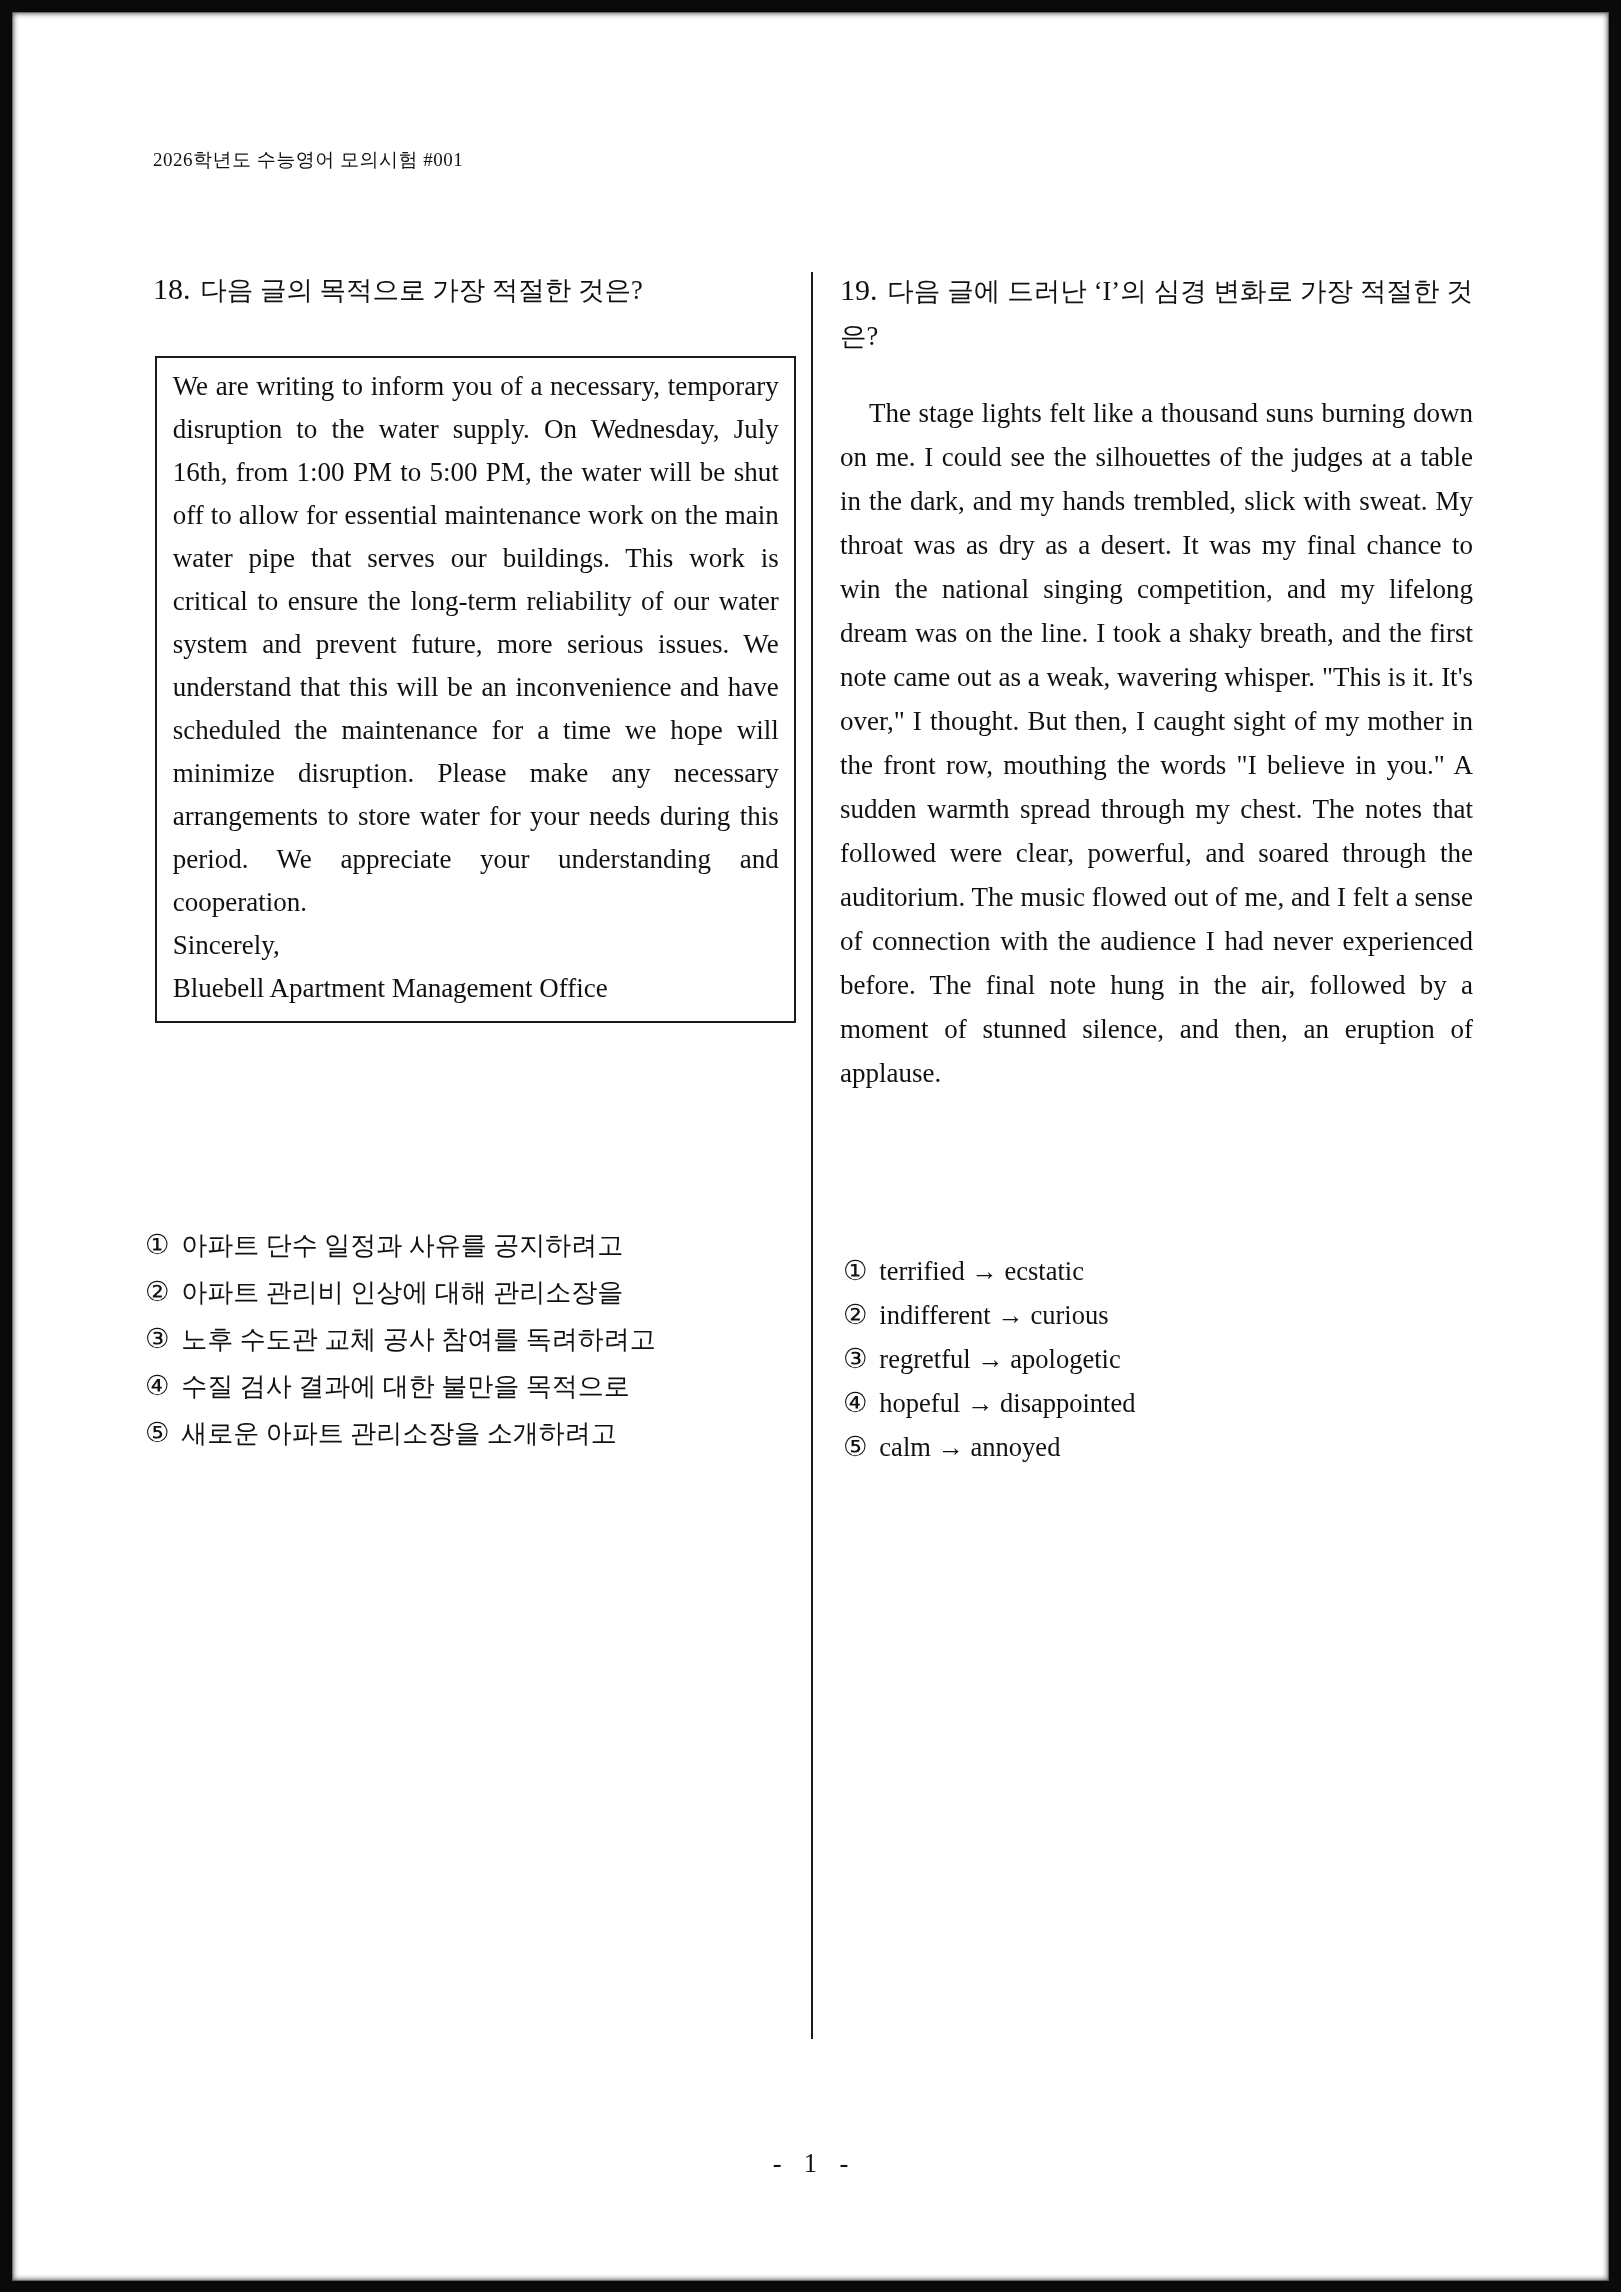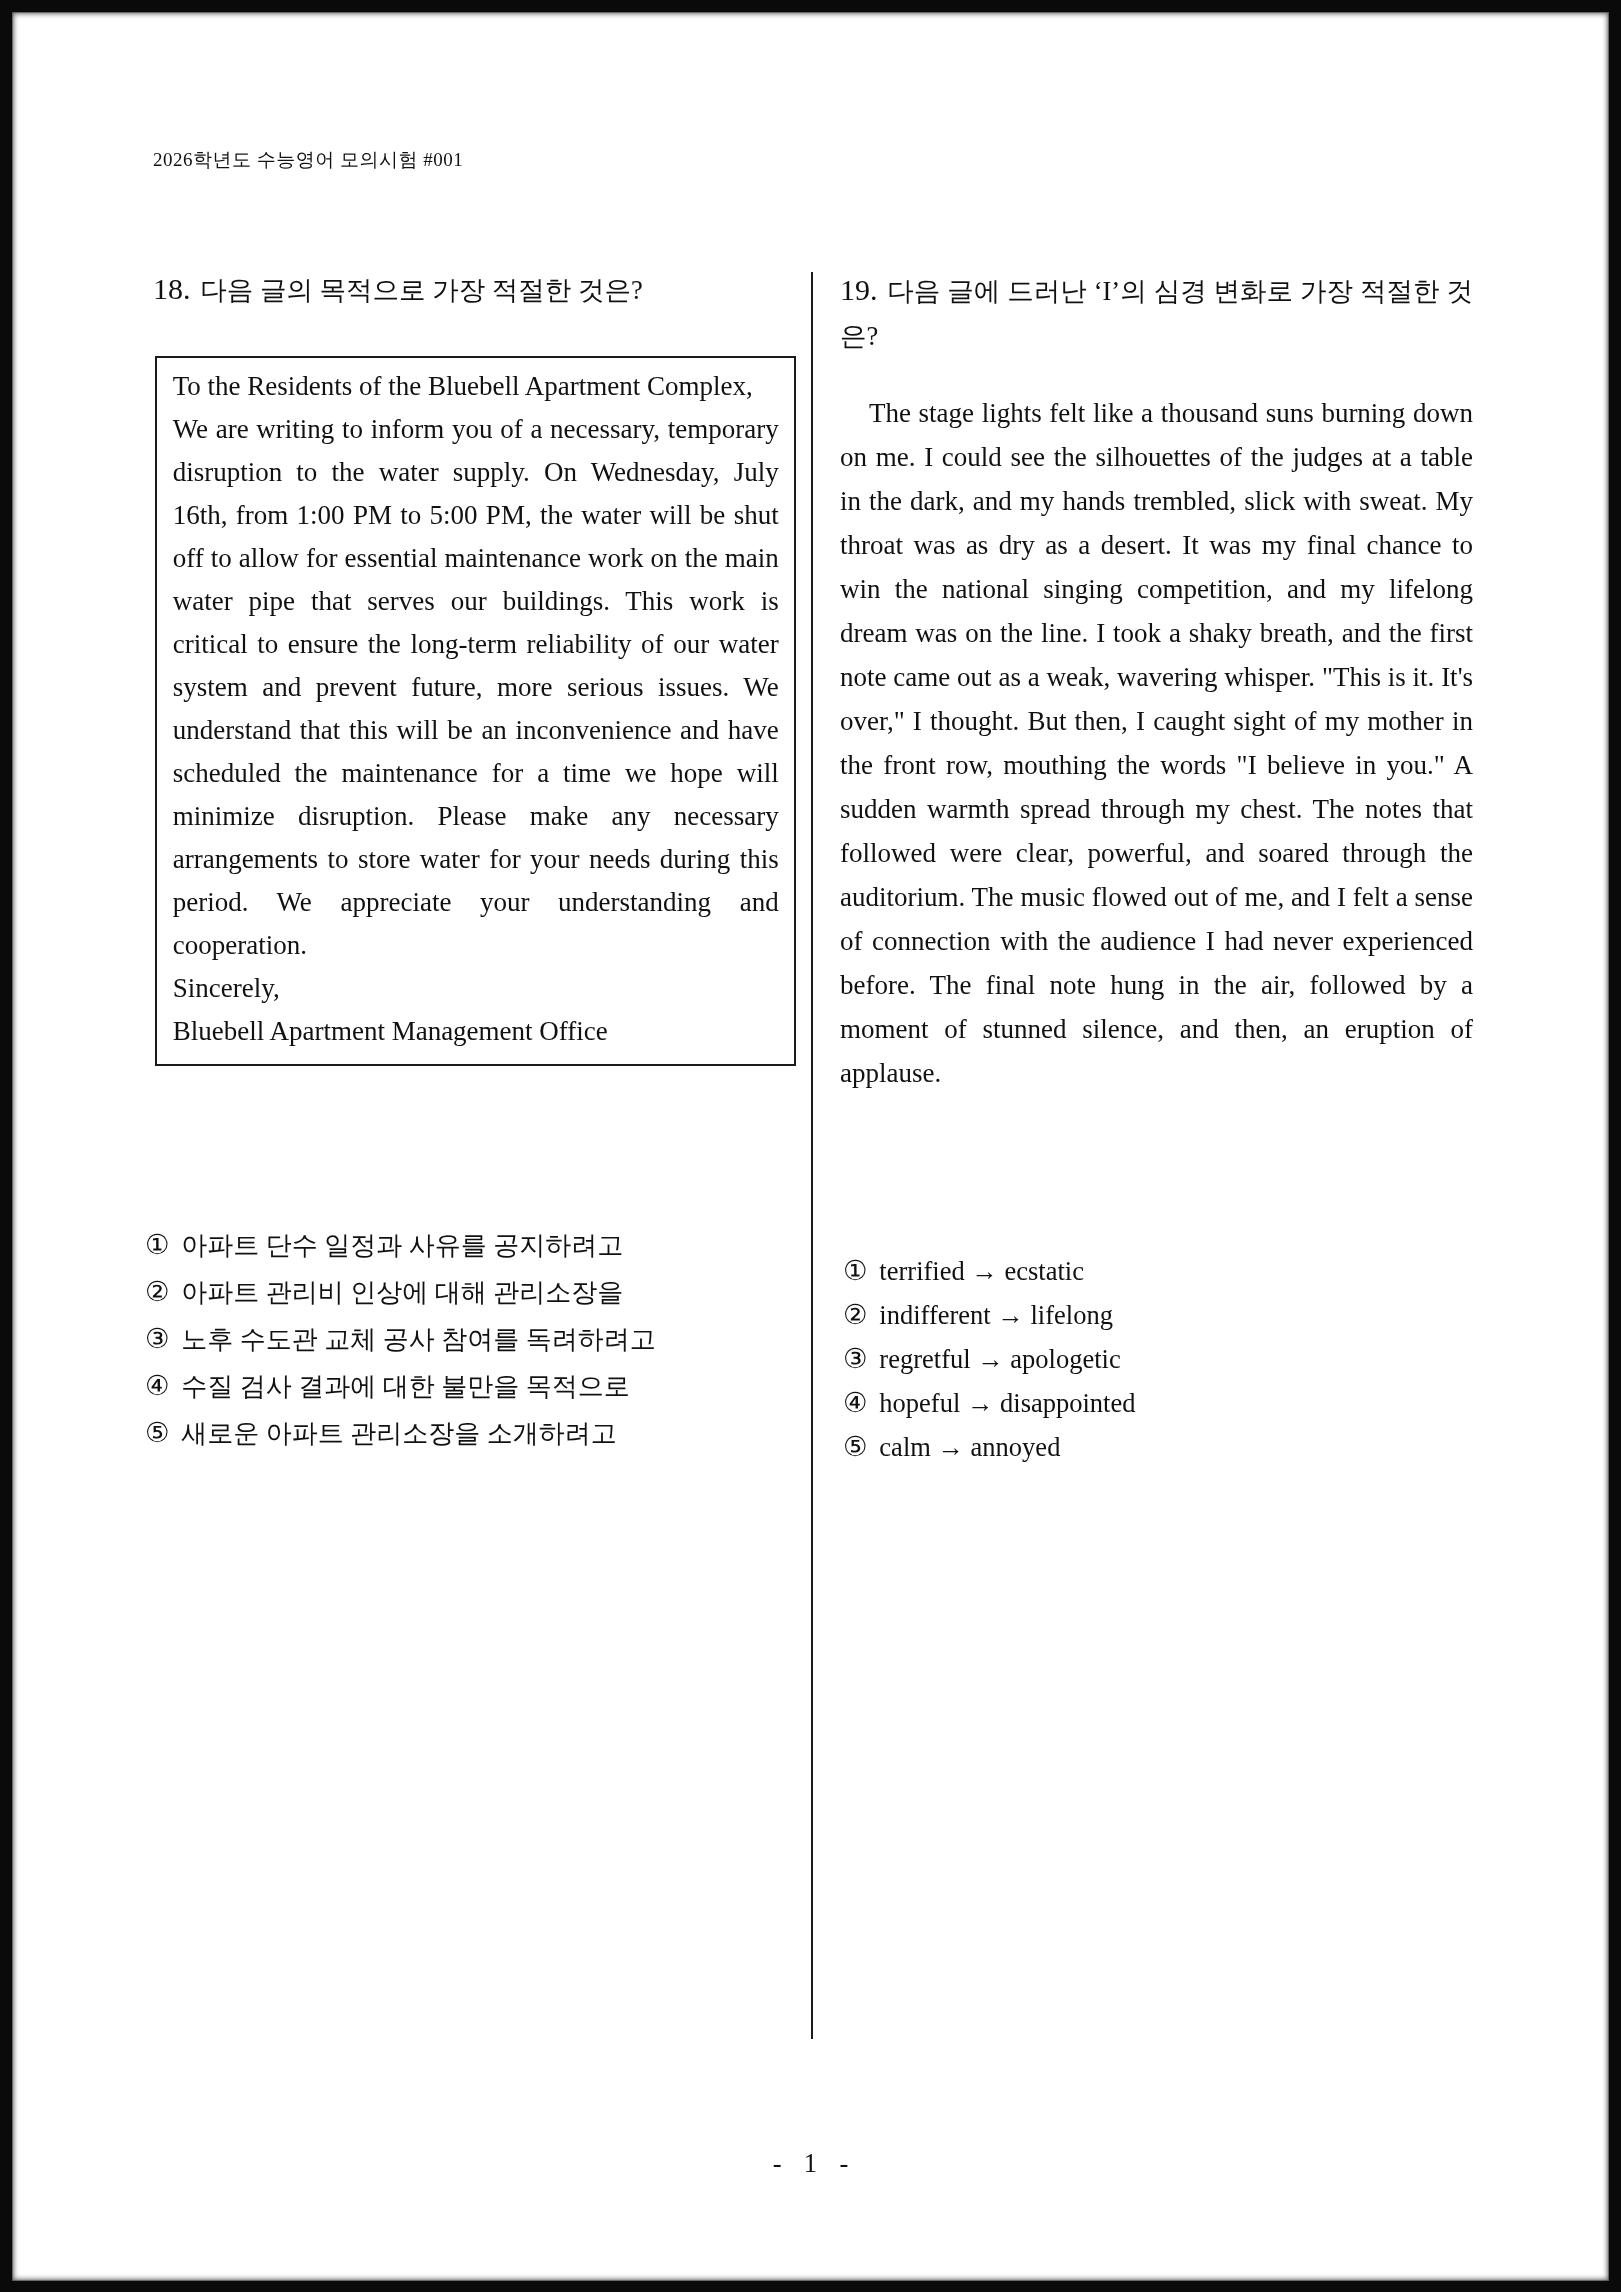--- a/index.html
+++ b/index.html
@@ -61,21 +61,20 @@
 
 <div class="exam-header">2026학년도 수능영어 모의시험 #001</div>
 
 <div class="column-divider"></div>
 
 <div class="q18-title q-title">
   <span class="qnum">18.</span><span>다음 글의 목적으로 가장 적절한 것은?</span>
 </div>
 
 <div class="passage-box">
-  <p>To the Residents of the Bluebell Apartment Complex,</p>
   <p>We are writing to inform you of a necessary, temporary disruption to the water supply. On Wednesday, July 16th, from 1:00 PM to 5:00 PM, the water will be shut off to allow for essential maintenance work on the main water pipe that serves our buildings. This work is critical to ensure the long-term reliability of our water system and prevent future, more serious issues. We understand that this will be an inconvenience and have scheduled the maintenance for a time we hope will minimize disruption. Please make any necessary arrangements to store water for your needs during this period. We appreciate your understanding and cooperation.</p>
   <p>Sincerely,</p>
   <p>Bluebell Apartment Management Office</p>
 </div>
 
 <ul class="choices q18-choices">
   <li class="choice"><span class="marker">①</span><span>아파트 단수 일정과 사유를 공지하려고</span></li>
   <li class="choice"><span class="marker">②</span><span>아파트 관리비 인상에 대해 관리소장을</span></li>
   <li class="choice"><span class="marker">③</span><span>노후 수도관 교체 공사 참여를 독려하려고</span></li>
   <li class="choice"><span class="marker">④</span><span>수질 검사 결과에 대한 불만을 목적으로</span></li>
@@ -83,20 +82,20 @@
 </ul>
 
 <div class="q19-title">
   <span class="qnum">19.</span><span>다음 글에 드러난 ‘I’의 심경 변화로 가장 적절한 것은?</span>
 </div>
 
 <div class="q19-passage">The stage lights felt like a thousand suns burning down on me. I could see the silhouettes of the judges at a table in the dark, and my hands trembled, slick with sweat. My throat was as dry as a desert. It was my final chance to win the national singing competition, and my lifelong dream was on the line. I took a shaky breath, and the first note came out as a weak, wavering whisper. "This is it. It's over," I thought. But then, I caught sight of my mother in the front row, mouthing the words "I believe in you." A sudden warmth spread through my chest. The notes that followed were clear, powerful, and soared through the auditorium. The music flowed out of me, and I felt a sense of connection with the audience I had never experienced before. The final note hung in the air, followed by a moment of stunned silence, and then, an eruption of applause.</div>
 
 <ul class="choices q19-choices">
   <li class="choice"><span class="marker">①</span><span>terrified → ecstatic</span></li>
-  <li class="choice"><span class="marker">②</span><span>indifferent → lifelong</span></li>
+  <li class="choice"><span class="marker">②</span><span>indifferent → curious</span></li>
   <li class="choice"><span class="marker">③</span><span>regretful → apologetic</span></li>
   <li class="choice"><span class="marker">④</span><span>hopeful → disappointed</span></li>
   <li class="choice"><span class="marker">⑤</span><span>calm → annoyed</span></li>
 </ul>
 
 <div class="page-footer">- 1 -</div>
 
 
 </body></html>

